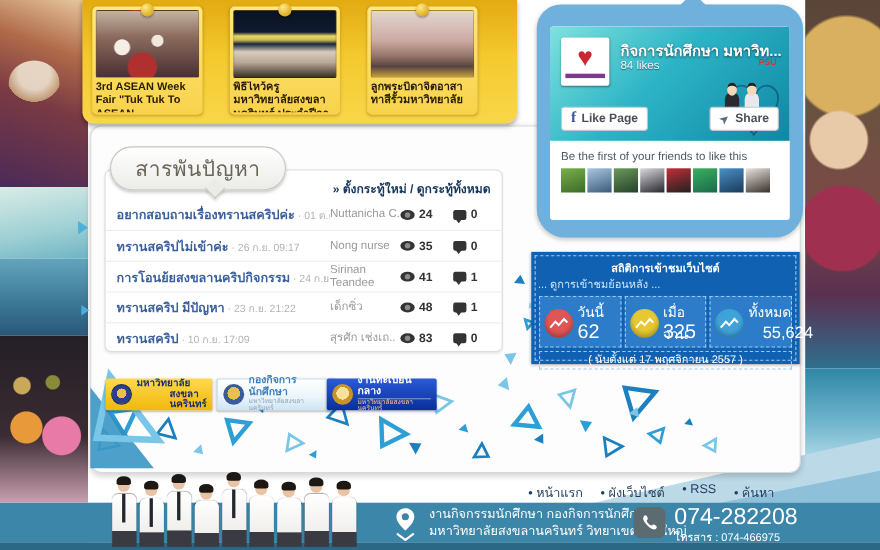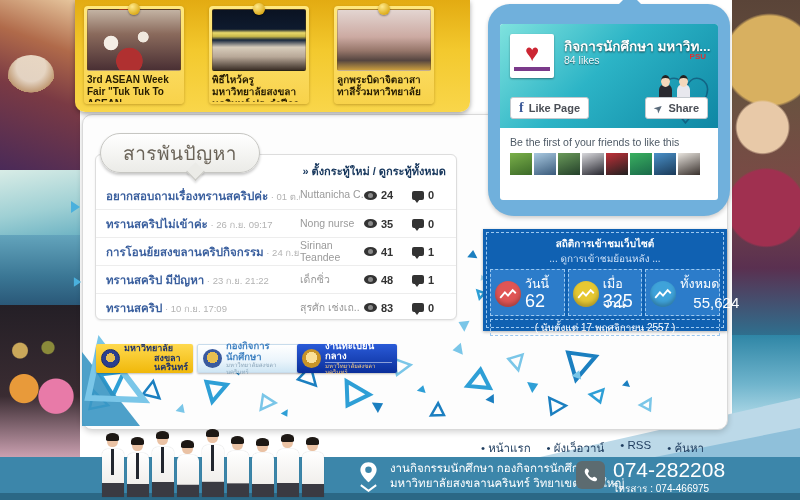--- a/index.html
+++ b/index.html
@@ -136,21 +136,21 @@
   .fb-avatars div:nth-child(5){background:linear-gradient(160deg,#c03038,#202020);}
   .fb-avatars div:nth-child(6){background:linear-gradient(160deg,#3ab060,#1a6a4a);}
   .fb-avatars div:nth-child(7){background:linear-gradient(160deg,#4a90c8,#1a3a58);}
   .fb-avatars div:nth-child(8){background:linear-gradient(160deg,#e8e4de,#38302c);}
 
   
   .stats-box { position:absolute; left:483px; top:229px; width:244px; height:102px; z-index:3;
         background:#1061b2; padding:3px; box-shadow:0 1px 3px rgba(0,0,0,.3); }
   .stats-inner { width:100%; height:100%; border:1px dashed #9cc8f0; padding:2px 2px; }
   .stats-title { text-align:center; font-size:10px; font-weight:bold; color:#fff; margin-top:1px; }
-  .stats-sub { text-align:center; font-size:10px; color:#cfe2f8; cursor:pointer; }
+  .stats-sub { text-align:left; font-size:10px; color:#cfe2f8; cursor:pointer; }
   .stats-cells { display:flex; gap:3px; margin:3px 1px 0; }
   .scell { position:relative; flex:1; height:47px; background:#2c7cca; border:1px dashed #9cc8f0; }
   .scircle { position:absolute; left:4px; top:11px; width:26px; height:26px; border-radius:50%;
         box-shadow:inset 0 -3px 4px rgba(0,0,0,.25); }
   .c0 { background:#e05555; } .c1 { background:#e6c832; } .c2 { background:#3fa3da; }
   .scircle svg { position:absolute; left:2px; top:6px; }
   .slabel { position:absolute; left:34px; top:4px; font-size:12.5px; color:#fff; }
   .svalue { position:absolute; left:34px; top:21px; font-size:18px; color:#fff; }
   .scell:nth-child(3) .svalue { font-size:15px; top:24px; left:47px; }
   .stats-note { margin:3px 1px 0; height:17px; border:1px dashed #9cc8f0; text-align:center;
@@ -473,21 +473,21 @@
         <div class="p-body" style="height:48px"></div>
       </div>
       <div class="person">
         <div class="p-head"></div>
         <div class="p-body" style="height:45px"></div>
       </div>
     </div>
 
   <div class="footer-links">
     <span class="flink">หน้าแรก</span>
-    <span class="flink">ผังเว็อวาน์</span>
+    <span class="flink">ผังเว็บไซต์</span>
     <span class="flink">RSS</span>
     <span class="flink">ค้นหา</span>
   </div>
   <div class="footer-bar"></div>
   <div class="footer-strip"></div>
   <svg class="pin" width="23" height="31" viewBox="0 0 24 32">
     <path d="M12 1C7 1 3.5 4.6 3.5 9.2c0 5.8 8.5 12.8 8.5 12.8s8.5-7 8.5-12.8C20.5 4.6 17 1 12 1z" fill="#fff"></path>
     <circle cx="12" cy="9" r="3.4" fill="#3c86aa"></circle>
     <path d="M4 25l8 6 8-6" stroke="#fff" stroke-width="2" fill="none"></path>
   </svg>

